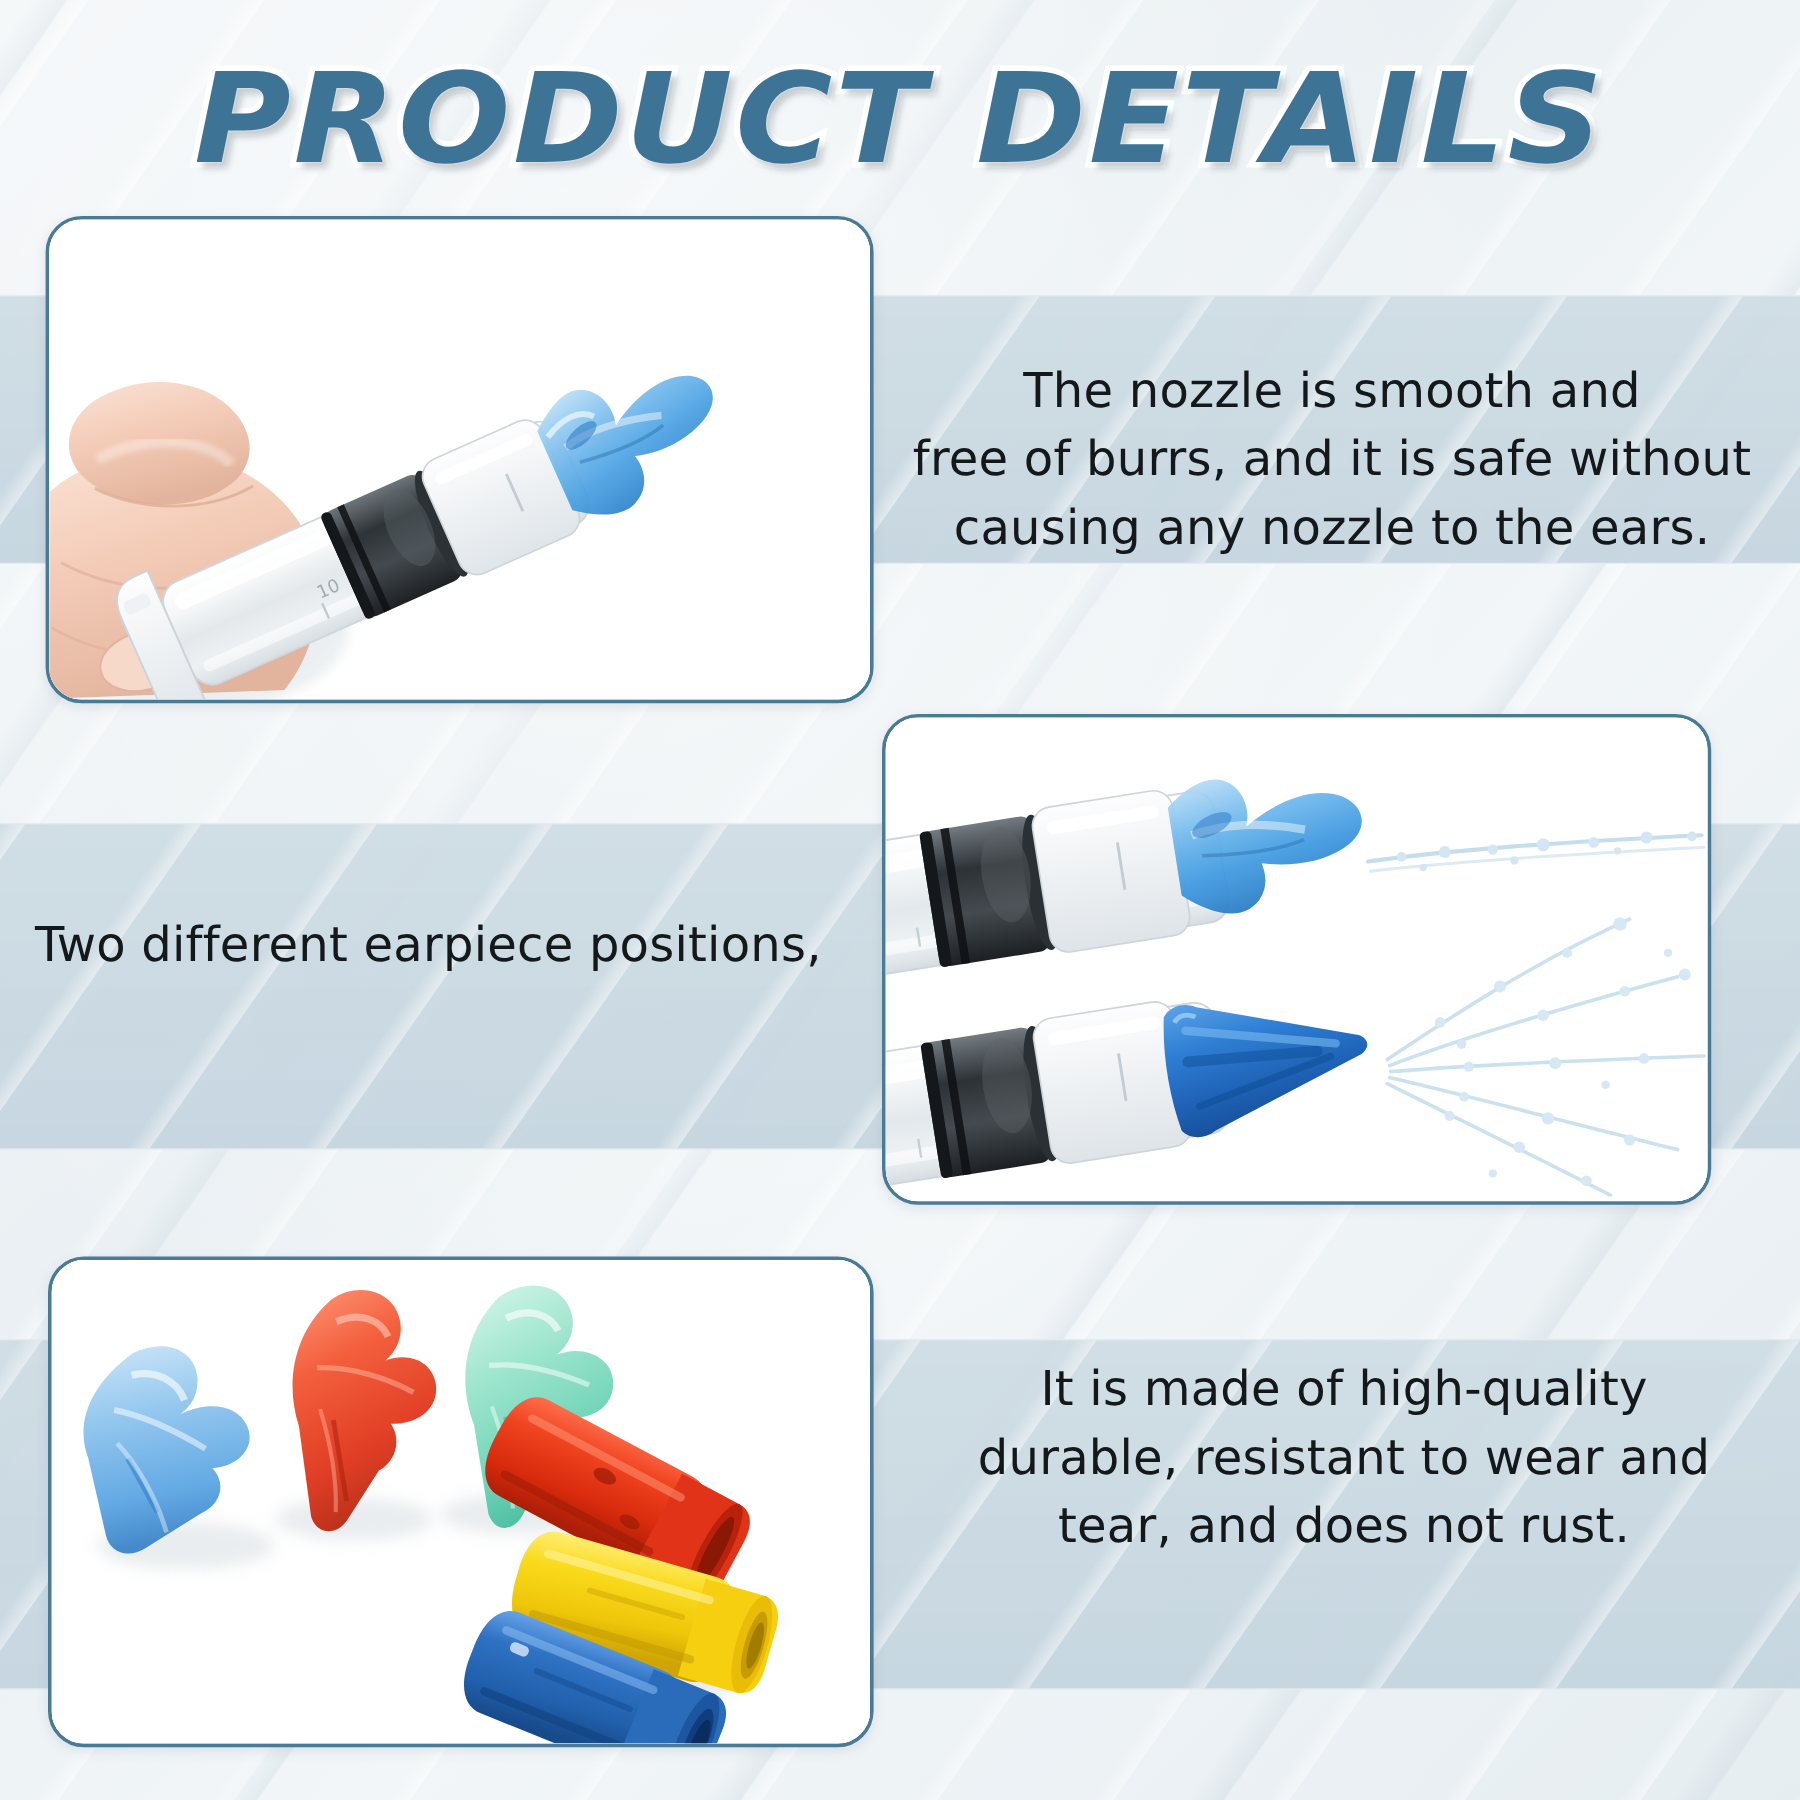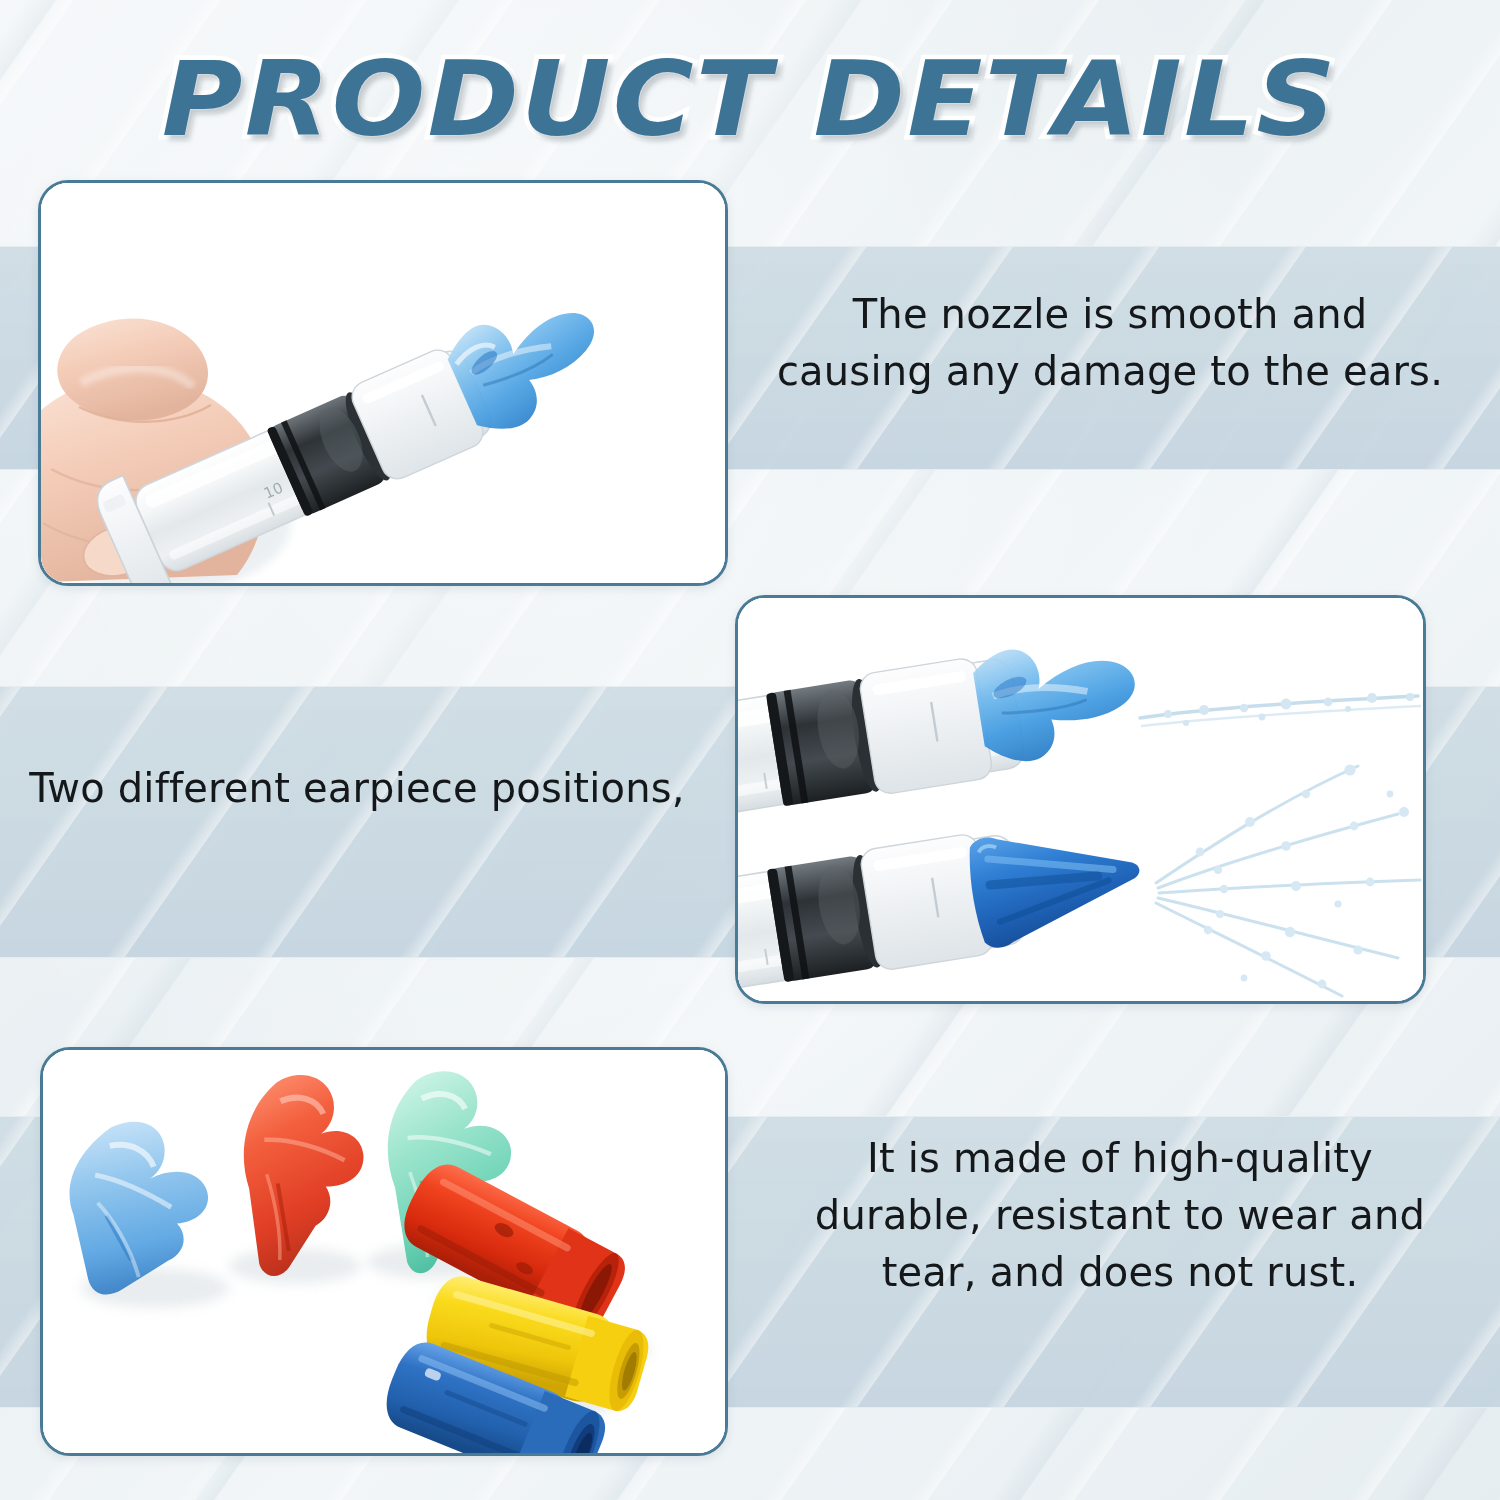--- a/index.html
+++ b/index.html
@@ -84,21 +84,21 @@
   #card3{left:40px;top:1047px;width:682px;height:403px;}
   .photo{position:absolute;inset:0;overflow:hidden;background:#fff;}
 
   
   .copy{
     position:absolute;text-align:center;color:#15181a;
     font-family:"DejaVu Sans", sans-serif;
     font-size:40px;line-height:1.42;font-weight:400;
     letter-spacing:.2px;
   }
-  #copy1{left:760px;top:286px;width:700px;}
+  #copy1{left:760px;top:298px;width:700px;}
   #copy2{left:22px;top:760px;width:670px;text-align:center;}
   #copy3{left:790px;top:1130px;width:660px;text-align:center;}
   .copy .ln{display:block;white-space:nowrap;}
 
   
   svg{display:block;}
 </style>
 </head>
 <body>
 
@@ -522,21 +522,22 @@
           <path d="M 30 78 L 158 78" stroke="#10407f" stroke-width="7" opacity=".55" stroke-linecap="round"></path>
           <path d="M 64 46 L 148 46" stroke="#154a8f" stroke-width="5" opacity=".5" stroke-linecap="round"></path>
           <rect x="36" y="30" width="16" height="9" rx="4" fill="#dfeaf7" opacity=".8"></rect>
         </g>
       </svg>
     </div>
   </div>
 
   <div class="copy" id="copy1">
     <span class="ln">The nozzle is smooth and</span>
-    <span class="ln">causing any damage to the ears.</span>
+    <span class="ln">free of burrs, and it is safe without</span>
+    <span class="ln">causing any nozzle to the ears.</span>
   </div>
 
   <div class="copy" id="copy2">
     <span class="ln">Two different earpiece positions,</span>
   </div>
 
   <div class="copy" id="copy3">
     <span class="ln">It is made of high-quality</span>
     <span class="ln">durable, resistant to wear and</span>
     <span class="ln">tear, and does not rust.</span>

